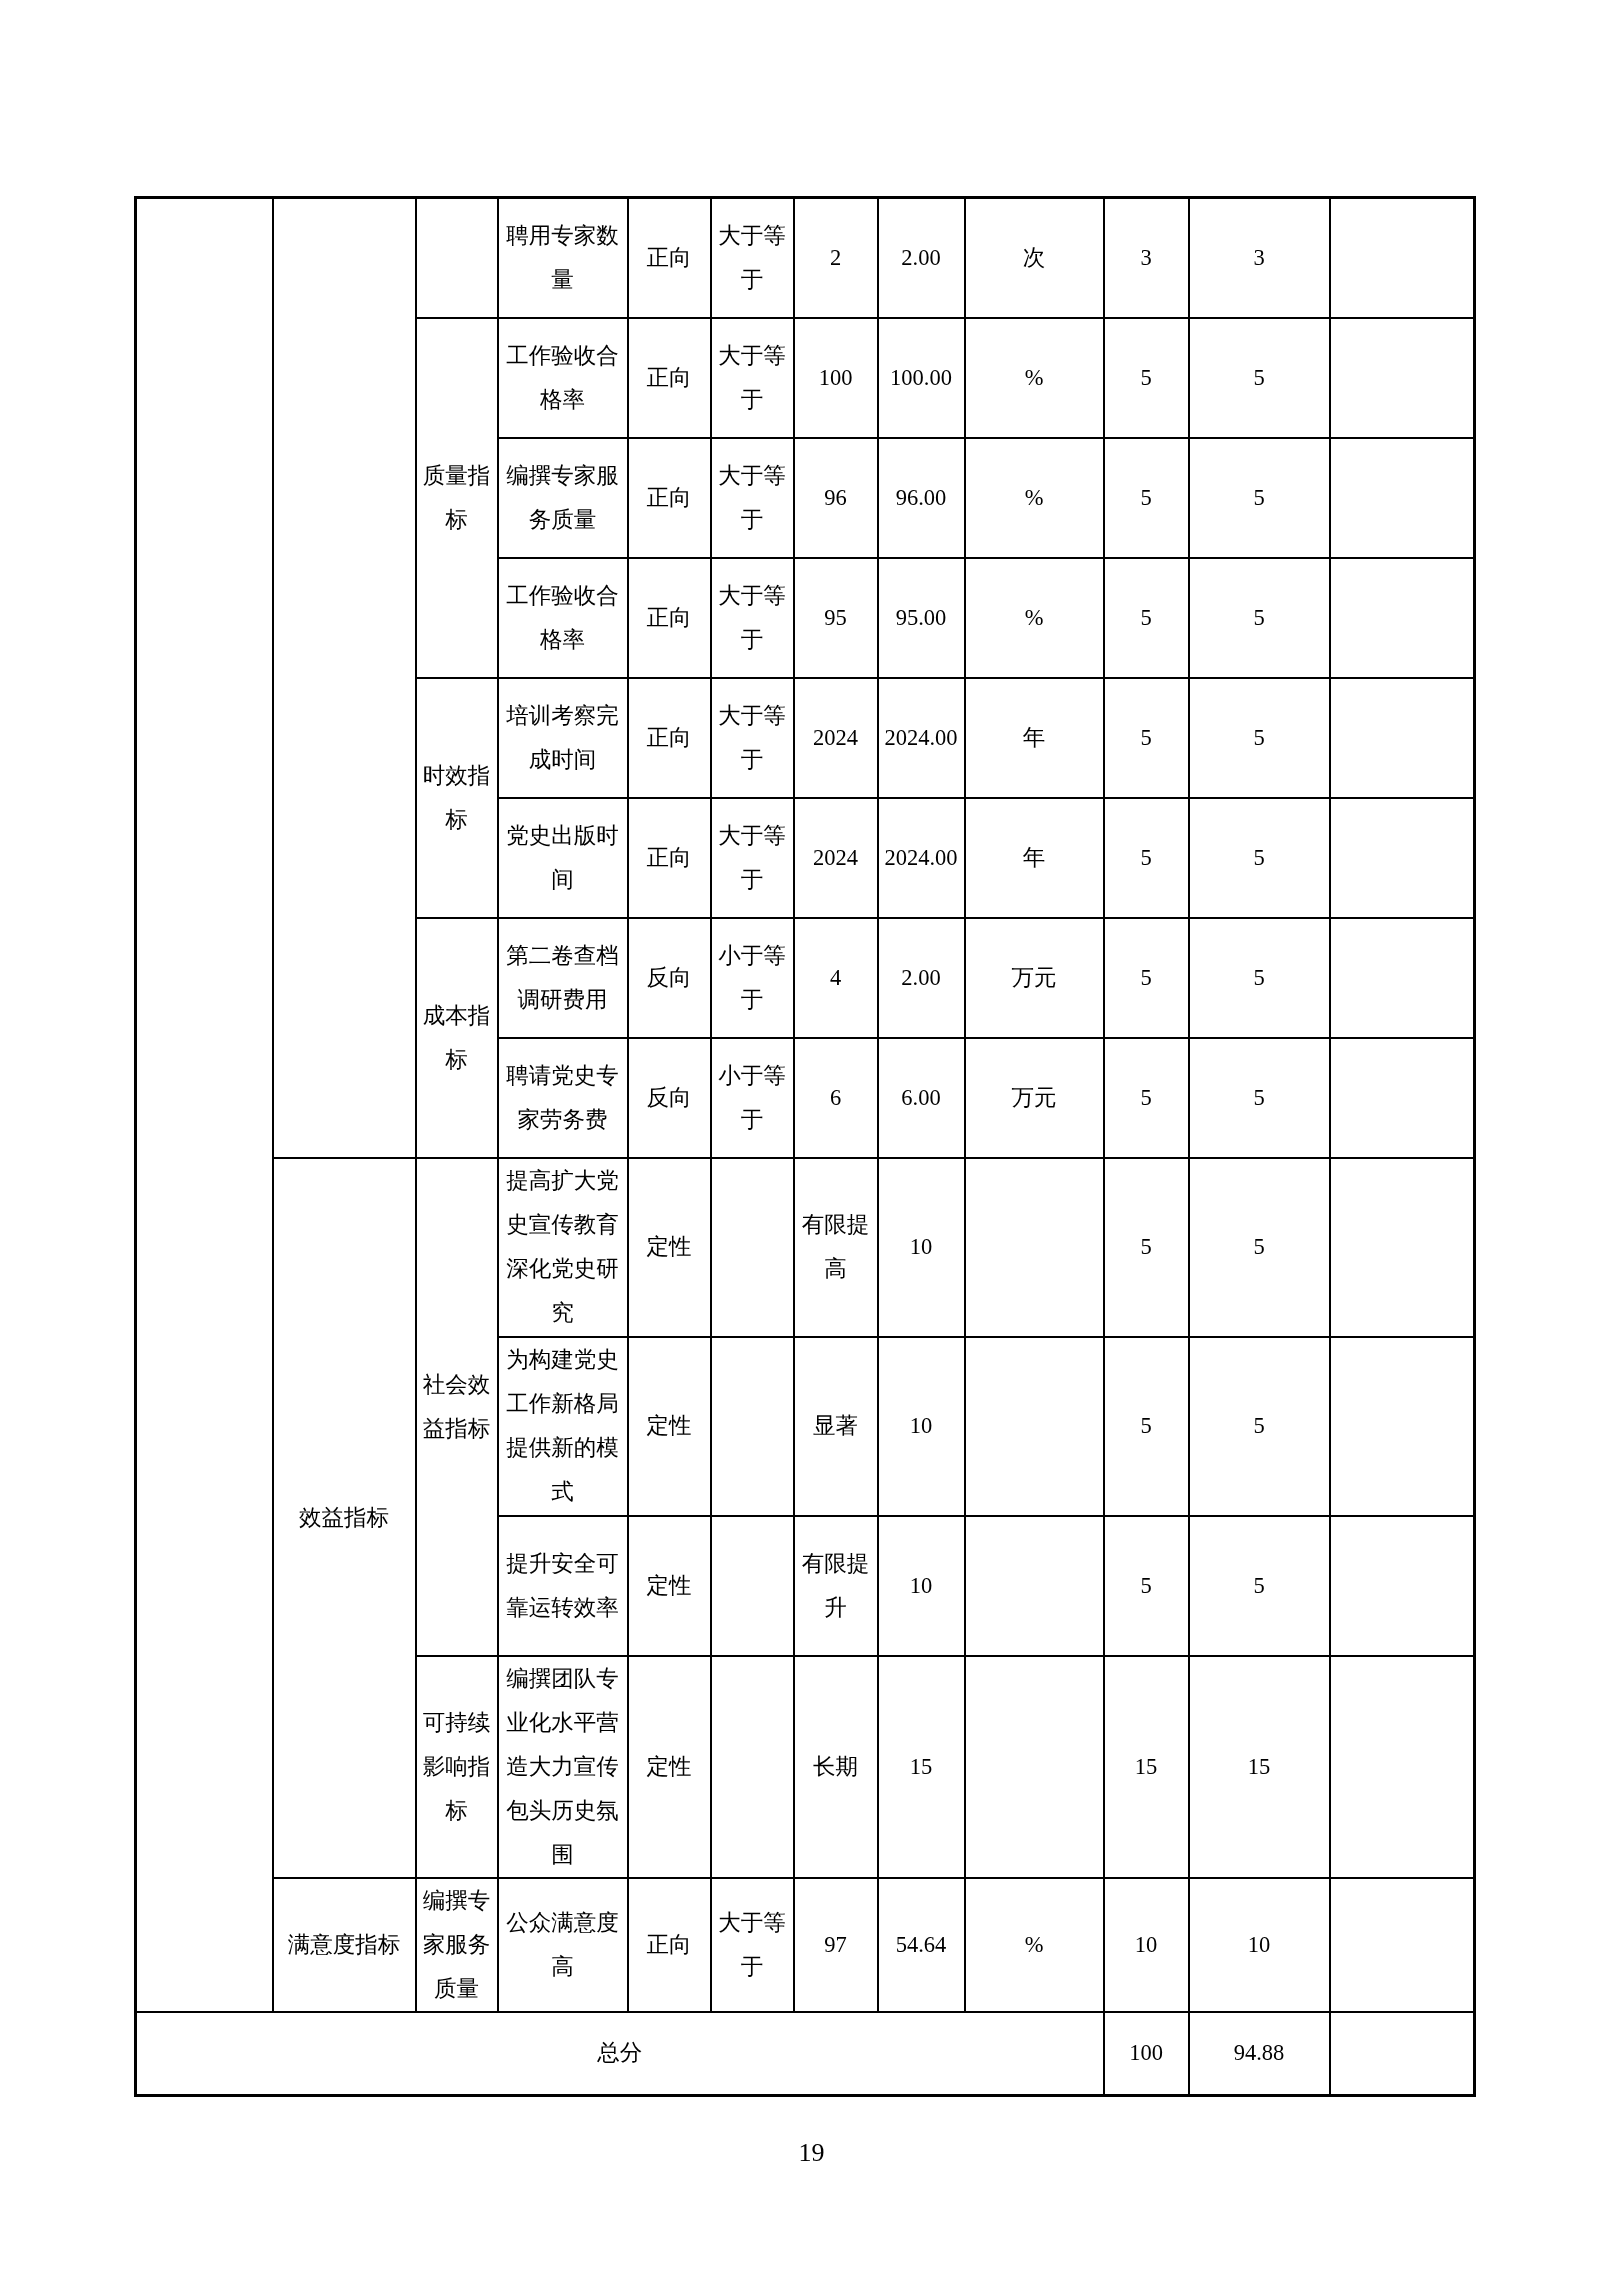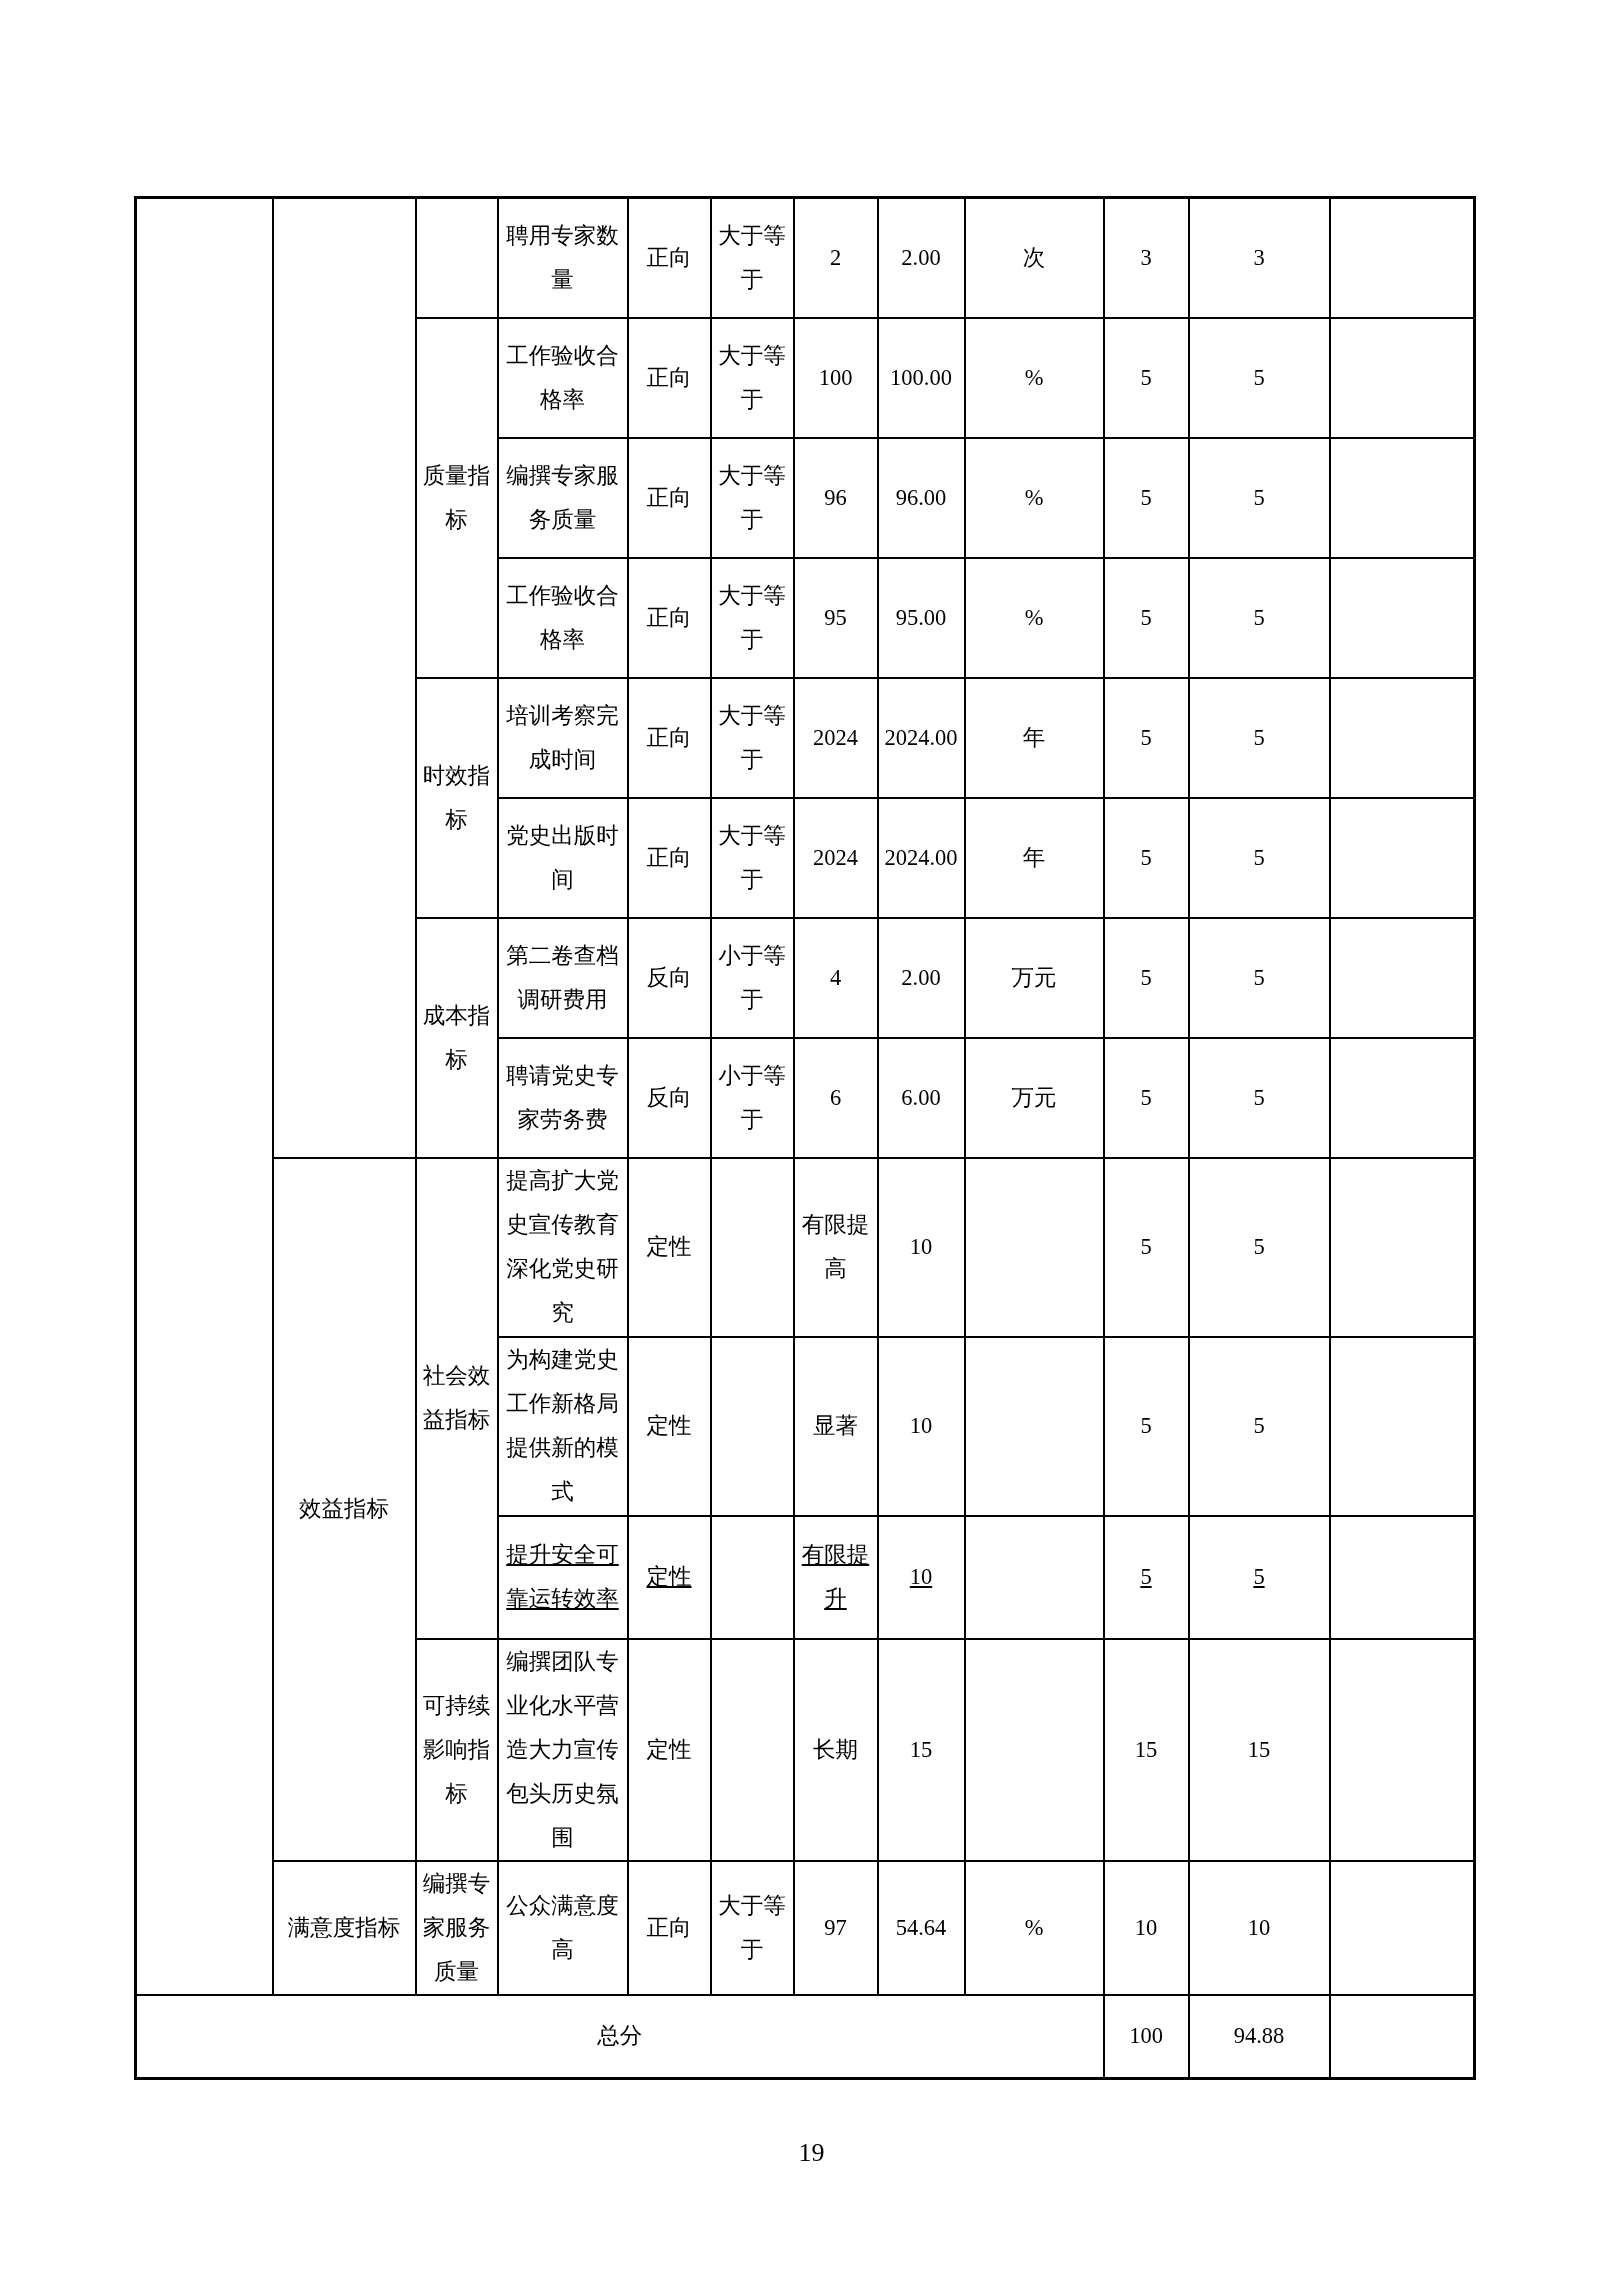--- a/index.html
+++ b/index.html
@@ -28,21 +28,21 @@
     text-align: center;
     vertical-align: middle;
     font-size: 22.5px;
     line-height: 44px;
     padding: 0 3.1px;
     word-break: break-all;
     overflow: hidden;
   }
   tr.r-s     { height: 120px; }
   tr.r-m     { height: 179px; }
-  tr.r-11    { height: 123px; text-decoration: underline; }
+  tr.r-11    { height: 140px; }
   tr.r-12    { height: 220px; }
   tr.r-13    { height: 133px; }
   tr.r-total { height: 84px; }
   .page-number {
     position: absolute;
     top: 2137px;
     left: 0;
     width: 100%;
     text-align: center;
     font-size: 26px;

